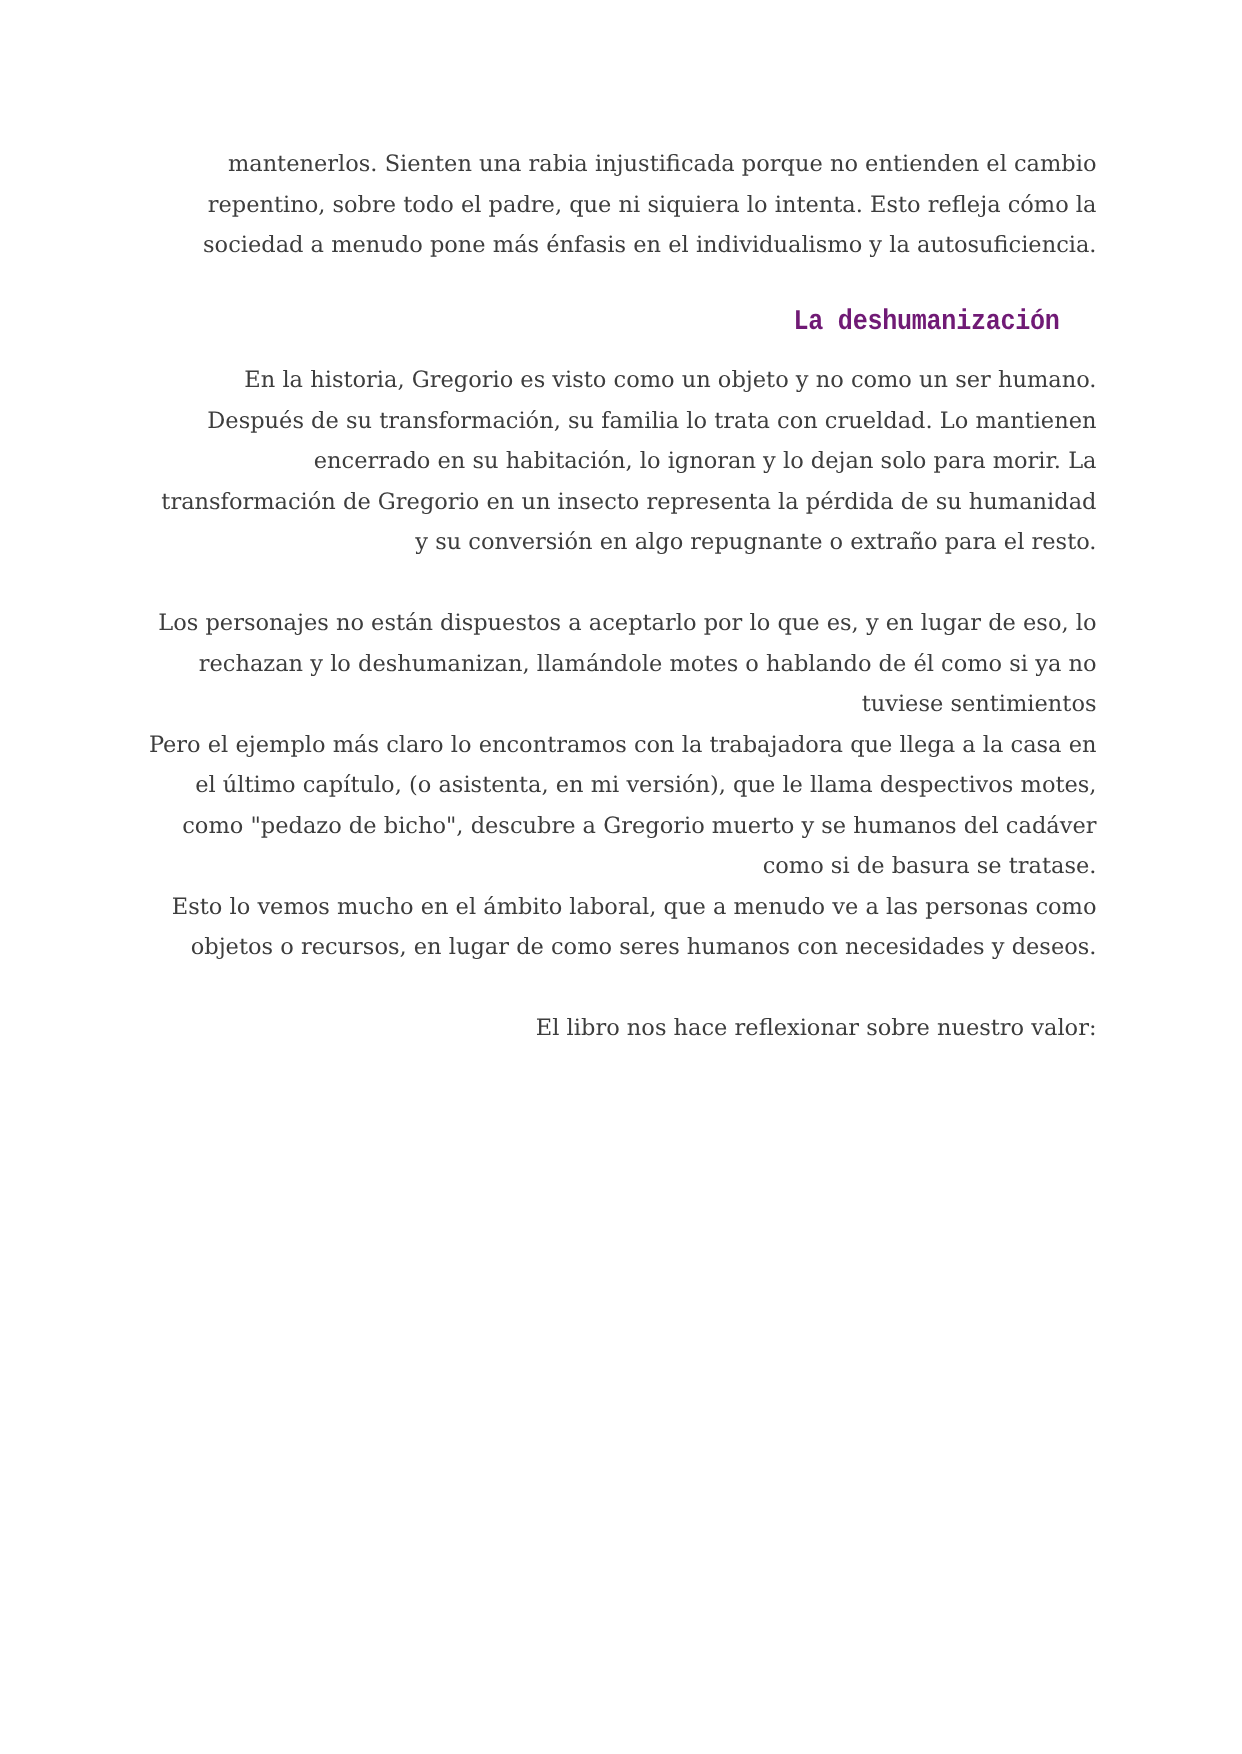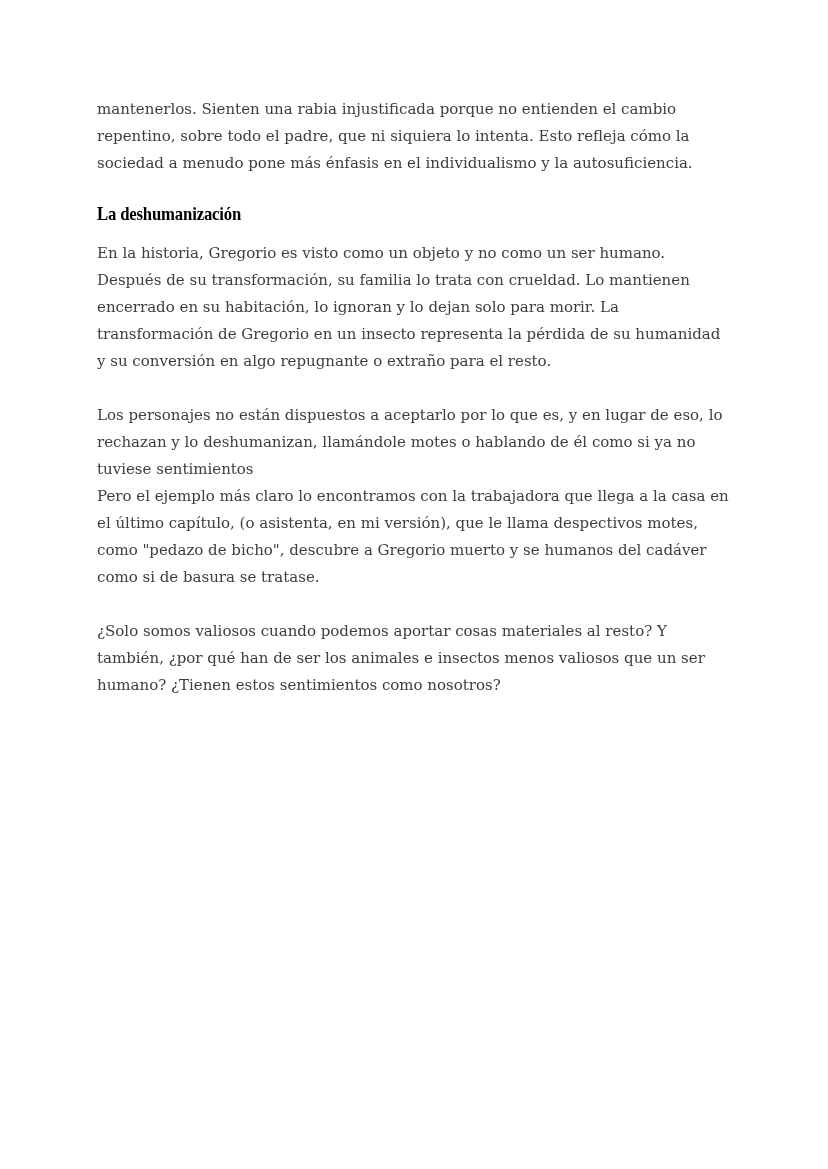--- a/index.html
+++ b/index.html
@@ -17,35 +17,35 @@
   }
   .content {
     position: absolute;
     top: 96px;
     left: 97px;
     width: 634px;
     font-family: "DejaVu Serif", "Liberation Serif", serif;
     font-size: 15px;
     line-height: 27px;
     color: #3d3d3d;
-    text-align: left;
+    text-align: right;
   }
   .paragraph {
     margin: 0;
   }
   .line {
     margin: 0;
   }
   .section-heading {
     margin: 26px 0 15px 0;
-    font-family: Liberation Serif, serif;
+    font-family: Liberation Mono, monospace;
     font-weight: 700;
     font-size: 19px;
     line-height: 22px;
-    color: #000000;
+    color: #701a75;
     letter-spacing: -0.2px;
   }
   .section-heading .condense {
     display: inline-block;
     transform: scaleX(0.88);
     transform-origin: left center;
     white-space: nowrap;
   }
   .gap {
     height: 27px;
@@ -61,22 +61,23 @@
 
     <h2 class="section-heading"><span class="condense">La deshumanización</span></h2>
 
     <p class="paragraph">En la historia, Gregorio es visto como un objeto y no como un ser humano. Después de su transformación, su familia lo trata con crueldad. Lo mantienen encerrado en su habitación, lo ignoran y lo dejan solo para morir. La transformación de Gregorio en un insecto representa la pérdida de su humanidad y su conversión en algo repugnante o extraño para el resto.</p>
 
     <div class="gap"></div>
 
     <div class="paragraph">
       <div class="line">Los personajes no están dispuestos a aceptarlo por lo que es, y en lugar de eso, lo rechazan y lo deshumanizan, llamándole motes o hablando de él como si ya no tuviese sentimientos</div>
       <div class="line">Pero el ejemplo más claro lo encontramos con la trabajadora que llega a la casa en el último capítulo, (o asistenta, en mi versión), que le llama despectivos motes, como "pedazo de bicho", descubre a Gregorio muerto y se humanos del cadáver como si de basura se tratase.</div>
+      <div class="line">Esto lo vemos mucho en el ámbito laboral, que a menudo ve a las personas como objetos o recursos, en lugar de como seres humanos con necesidades y deseos.</div>
     </div>
 
     <div class="gap"></div>
 
     <div class="paragraph">
-      <div class="line">¿Solo somos valiosos cuando podemos aportar cosas materiales al resto? Y también, ¿por qué han de ser los animales e insectos menos valiosos que un ser humano? ¿Tienen estos sentimientos como nosotros?</div>
+      <div class="line">El libro nos hace reflexionar sobre nuestro valor:</div>
     </div>
 
   </div>
 </div>
 
 </body></html>

